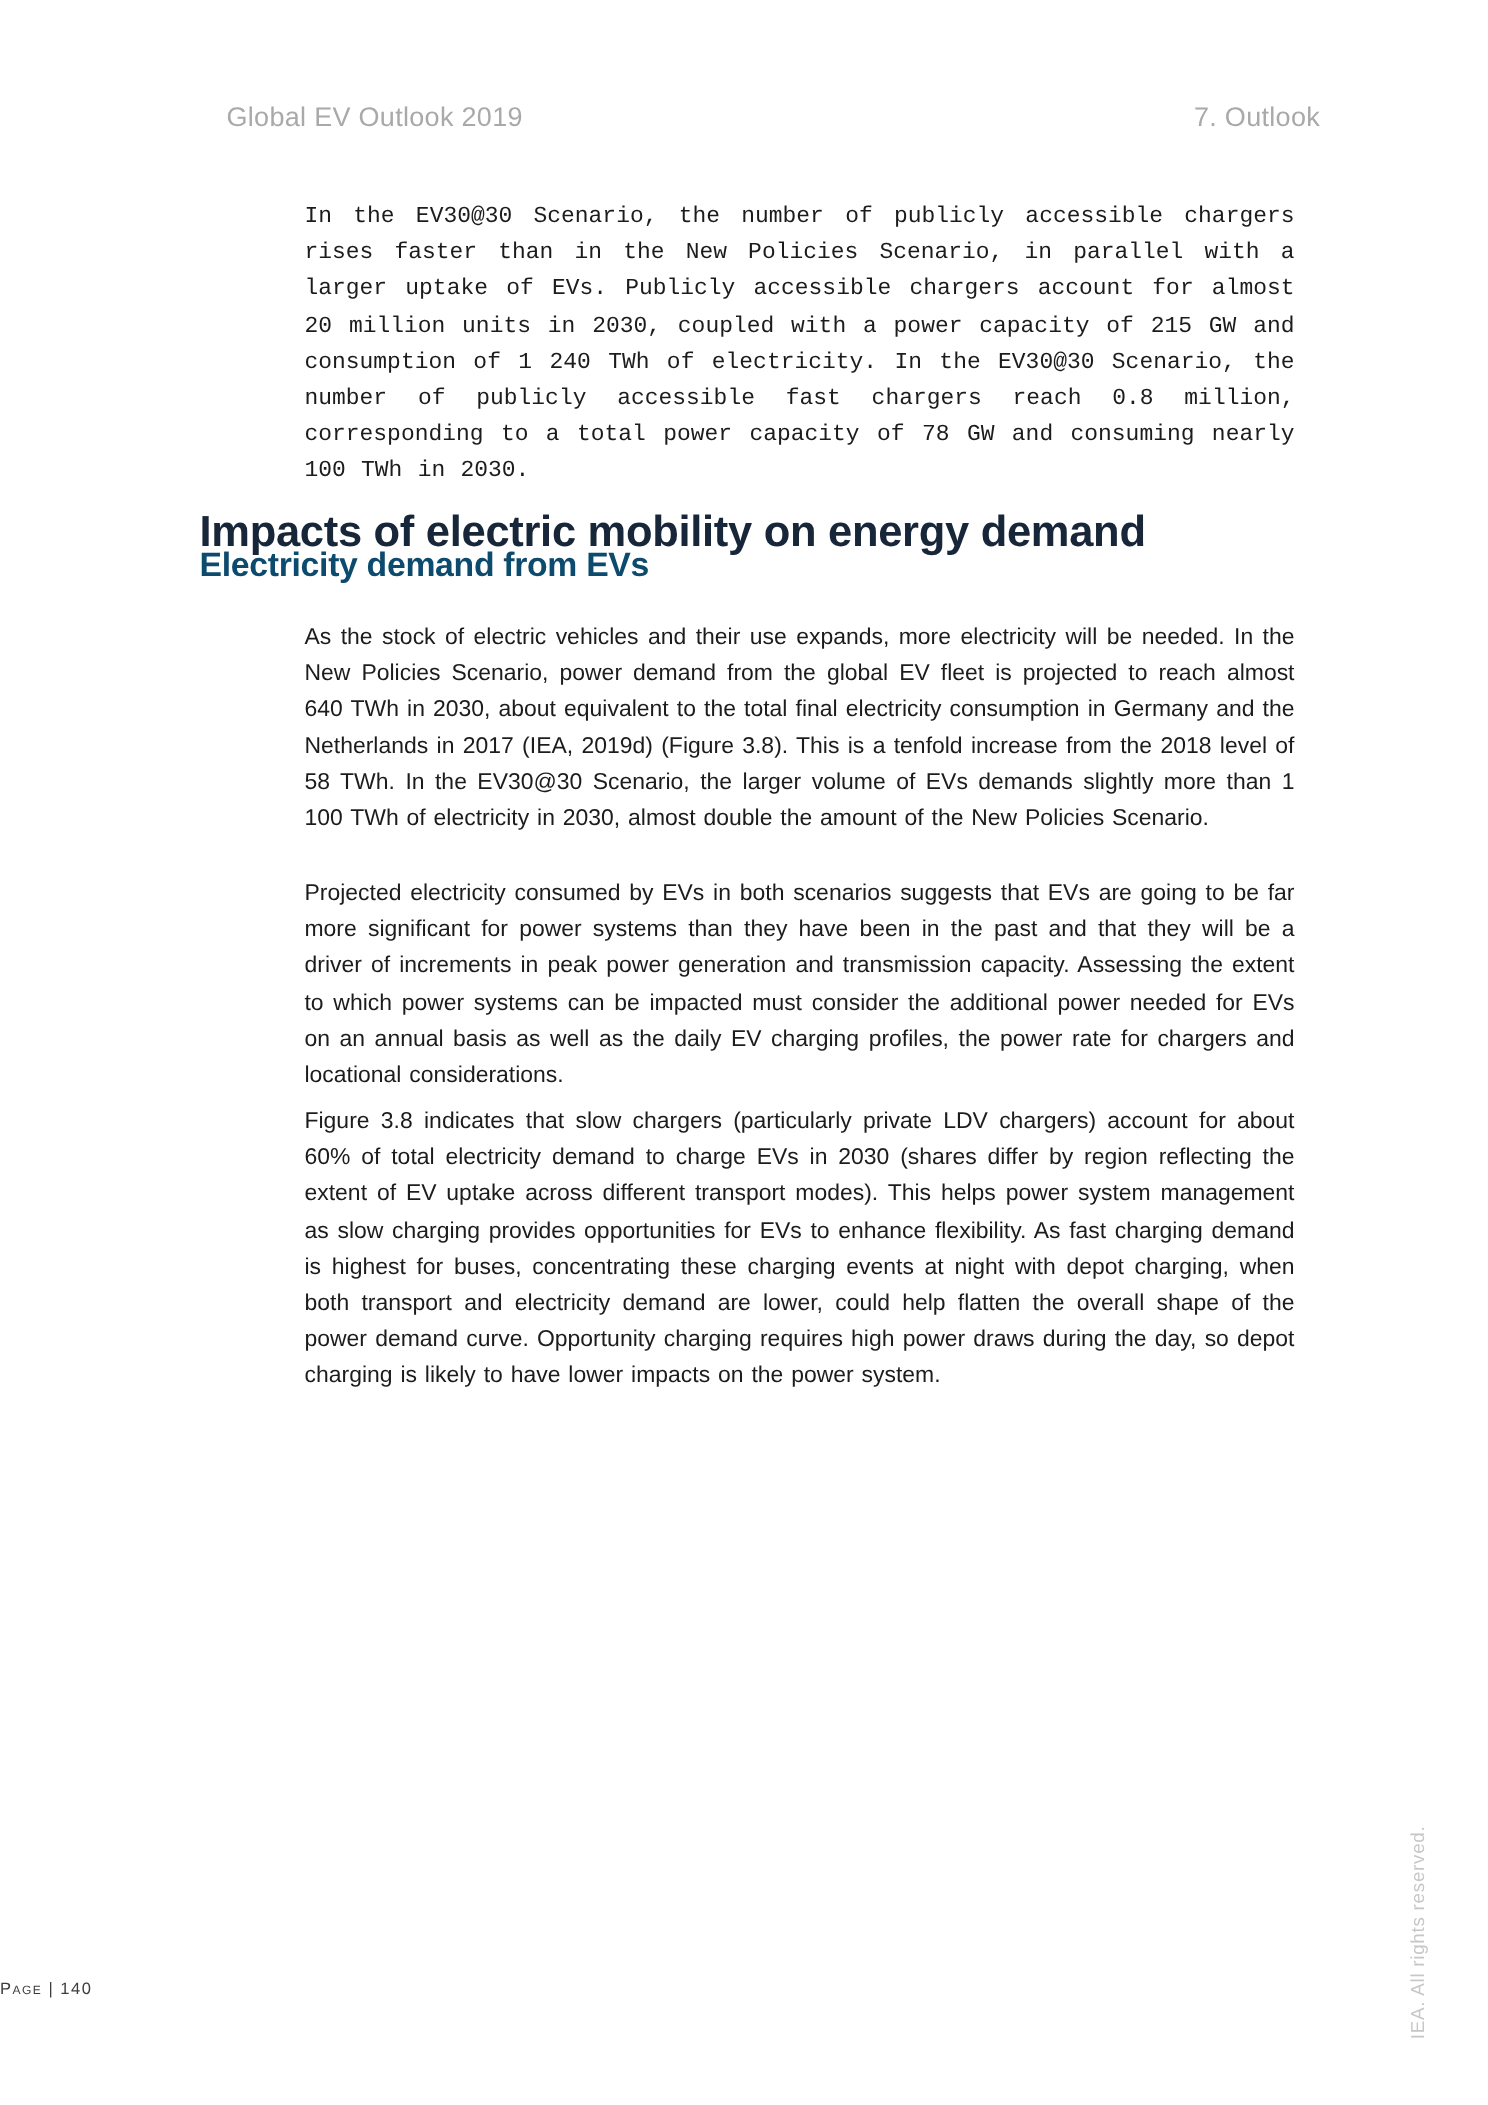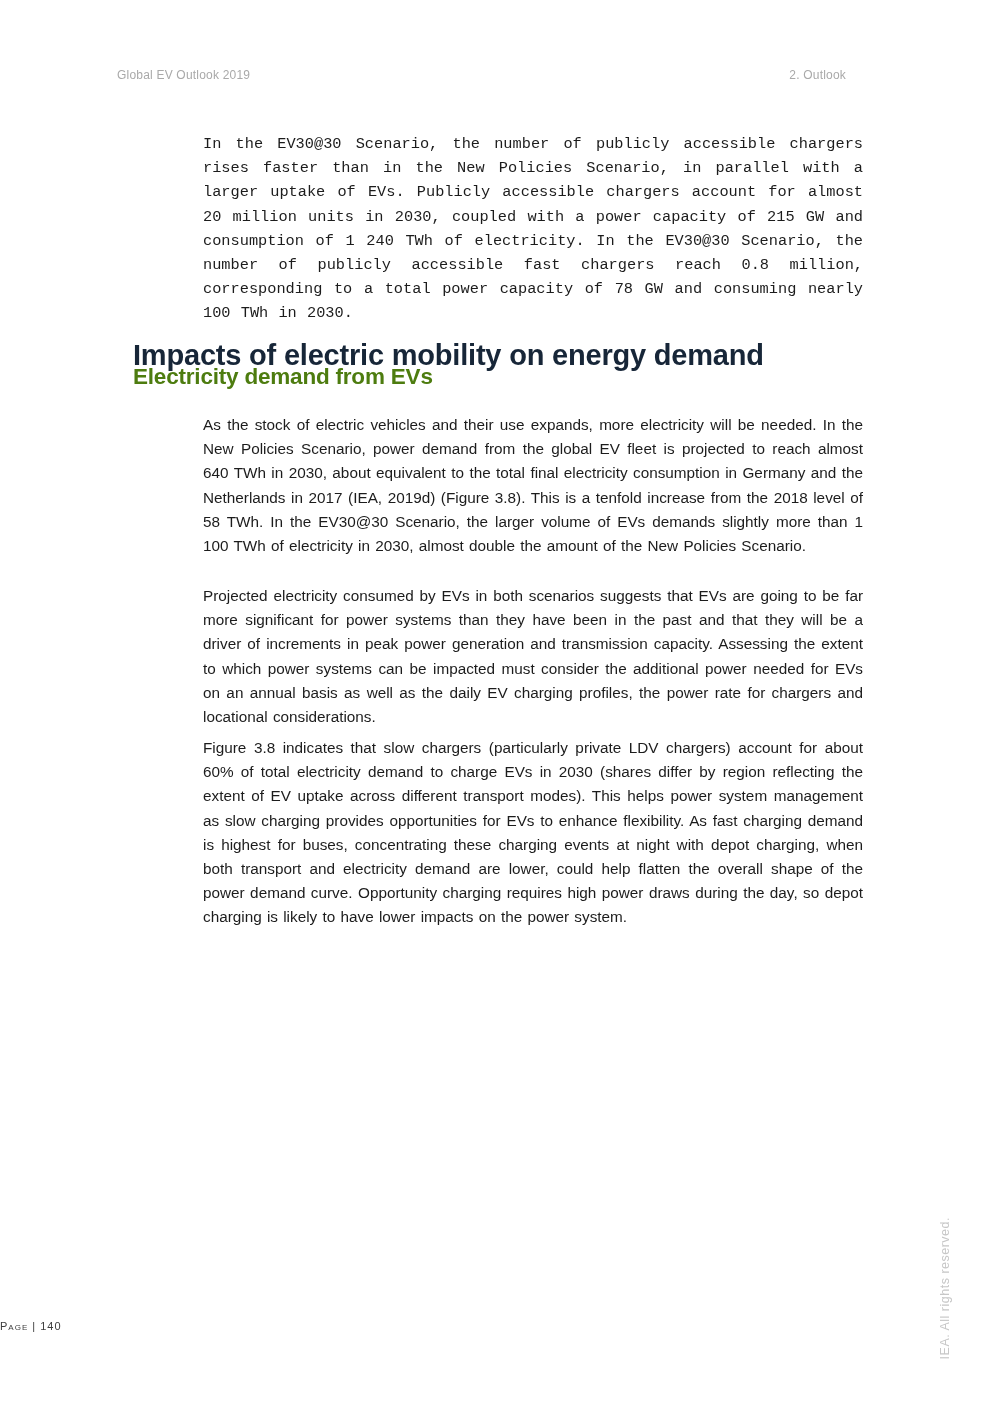--- a/index.html
+++ b/index.html
@@ -7,25 +7,25 @@
   body {
     width: 992px;
     height: 1403px;
     position: relative;
     font-family: "Liberation Sans", "DejaVu Sans", sans-serif;
     overflow: hidden;
   }
   .page-header {
     position: absolute;
     top: 68px;
-    left: 117px;
+    left: 151px;
     width: 729px;
     display: flex;
     justify-content: space-between;
-    font-size: 12px;
+    font-size: 18px;
     color: #a9a9a9;
     letter-spacing: 0.2px;
   }
   .body-copy {
     position: absolute;
     left: 203px;
     width: 660px;
     text-align: justify;
     font-size: 15.3px;
     line-height: 24.2px;
@@ -47,21 +47,21 @@
     letter-spacing: -0.2px;
     margin-top: 36px;
   }
   h2.doc-h2 {
     position: absolute;
     top: 364px;
     left: 133px;
     width: 730px;
     font-size: 22.5px;
     font-weight: 700;
-    color: #4d7c0f;
+    color: #0c4a6e;
     letter-spacing: -0.2px;
   }
   .page-footer {
     position: absolute;
     top: 1320px;
     left: 0;
     width: 100%;
     text-align: left;
     font-size: 11px;
     font-variant: small-caps;
@@ -78,21 +78,21 @@
     color: #c7c7c7;
     letter-spacing: 0.5px;
     white-space: nowrap;
   }
 </style>
 </head>
 <body>
 
 <div class="page-header">
   <span>Global EV Outlook 2019</span>
-  <span>2. Outlook</span>
+  <span>7. Outlook</span>
 </div>
 
 <p class="body-copy p1">In the EV30@30 Scenario, the number of publicly accessible chargers rises faster than in the New Policies Scenario, in parallel with a larger uptake of EVs. Publicly accessible chargers account for almost 20 million units in 2030, coupled with a power capacity of 215 GW and consumption of 1 240 TWh of electricity. In the EV30@30 Scenario, the number of publicly accessible fast chargers reach 0.8 million, corresponding to a total power capacity of 78 GW and consuming nearly 100 TWh in 2030.</p>
 
 <h1 class="doc-h1">Impacts of electric mobility on energy demand</h1>
 
 <h2 class="doc-h2">Electricity demand from EVs</h2>
 
 <p class="body-copy p2">As the stock of electric vehicles and their use expands, more electricity will be needed. In the New Policies Scenario, power demand from the global EV fleet is projected to reach almost 640 TWh in 2030, about equivalent to the total final electricity consumption in Germany and the Netherlands in 2017 (IEA, 2019d) (Figure 3.8). This is a tenfold increase from the 2018 level of 58 TWh. In the EV30@30 Scenario, the larger volume of EVs demands slightly more than 1 100 TWh of electricity in 2030, almost double the amount of the New Policies Scenario.</p>
 

